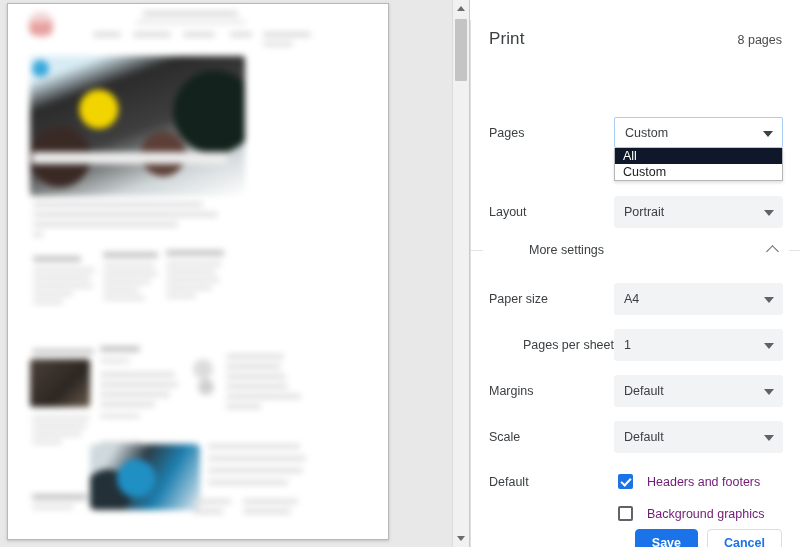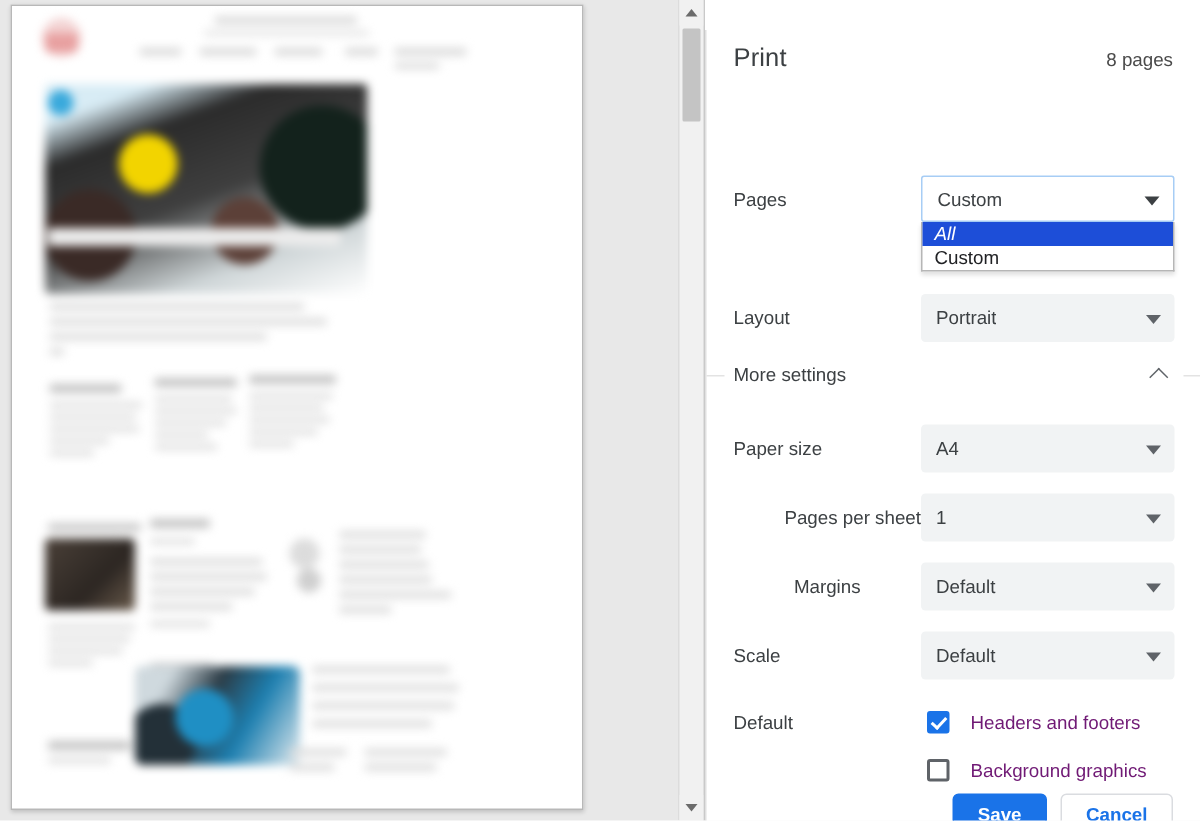--- a/index.html
+++ b/index.html
@@ -260,34 +260,34 @@
   .dd-option {
     height: 16px;
     line-height: 16px;
     padding: 0 0 0 8px;
     font-size: 12.5px;
     color: #202124;
     cursor: pointer;
     white-space: nowrap;
   }
   .dd-option.selected {
-    background: #1d4ed8;
+    background: #0f172a;
     color: #ffffff;
-    font-style: italic;
   }
 
   
   #more-settings-row {
     position: absolute;
     left: 0;
     width: 330px;
     height: 34px;
     display: flex;
     align-items: center;
     cursor: pointer;
+    padding-left: 40px;
   }
   #more-settings-row .ms-label {
     margin-left: 18px;
     font-size: 12.5px;
     color: #3c4043;
   }
   #more-settings-row .ms-chevron {
     position: absolute;
     right: 24px; top: 50%;
     margin-top: -3px;
@@ -539,21 +539,21 @@
     <div class="setting-row" style="top:309px;text-align:right;">
       <span class="setting-label">Pages per sheet</span>
       <div class="control-wrap">
         <div class="sel-filled">
           <span class="val">1</span>
           <span class="caret"></span>
         </div>
       </div>
     </div>
 
-    <div class="setting-row" style="top:355px;text-align:center;">
+    <div class="setting-row" style="top:355px;">
       <span class="setting-label">Margins</span>
       <div class="control-wrap">
         <div class="sel-filled">
           <span class="val">Default</span>
           <span class="caret"></span>
         </div>
       </div>
     </div>
 
     <div class="setting-row" style="top:401px;">

